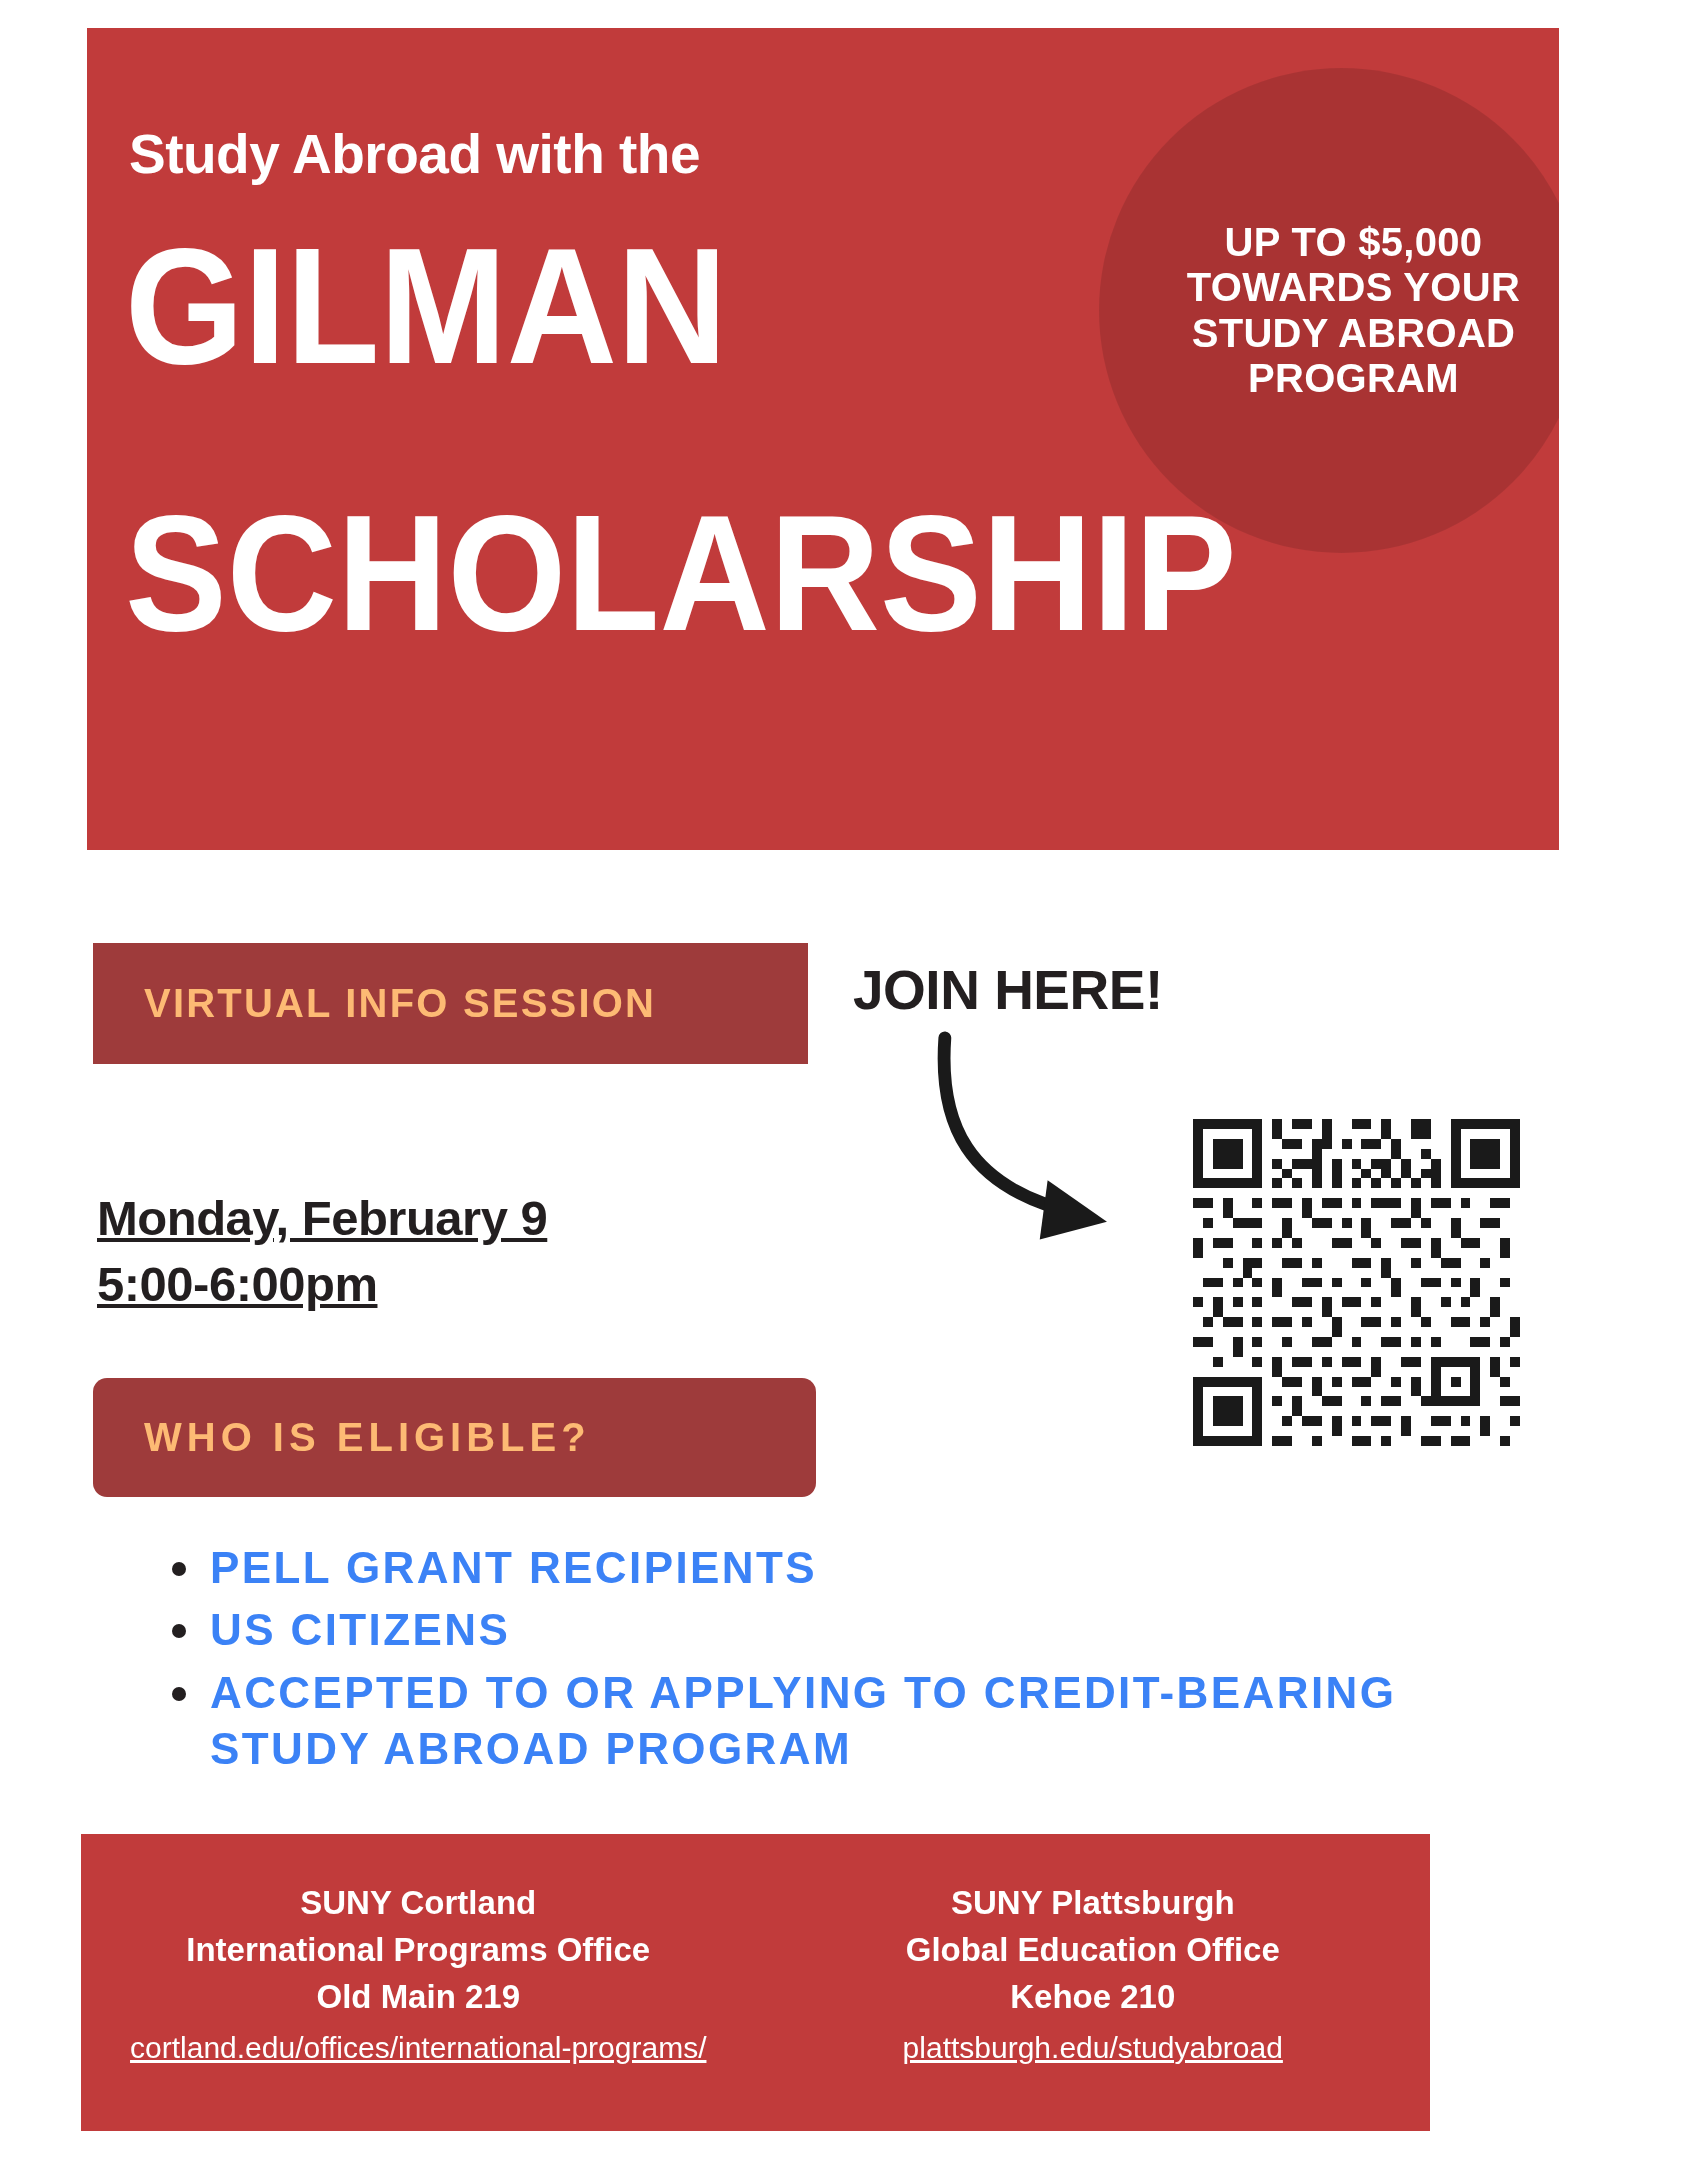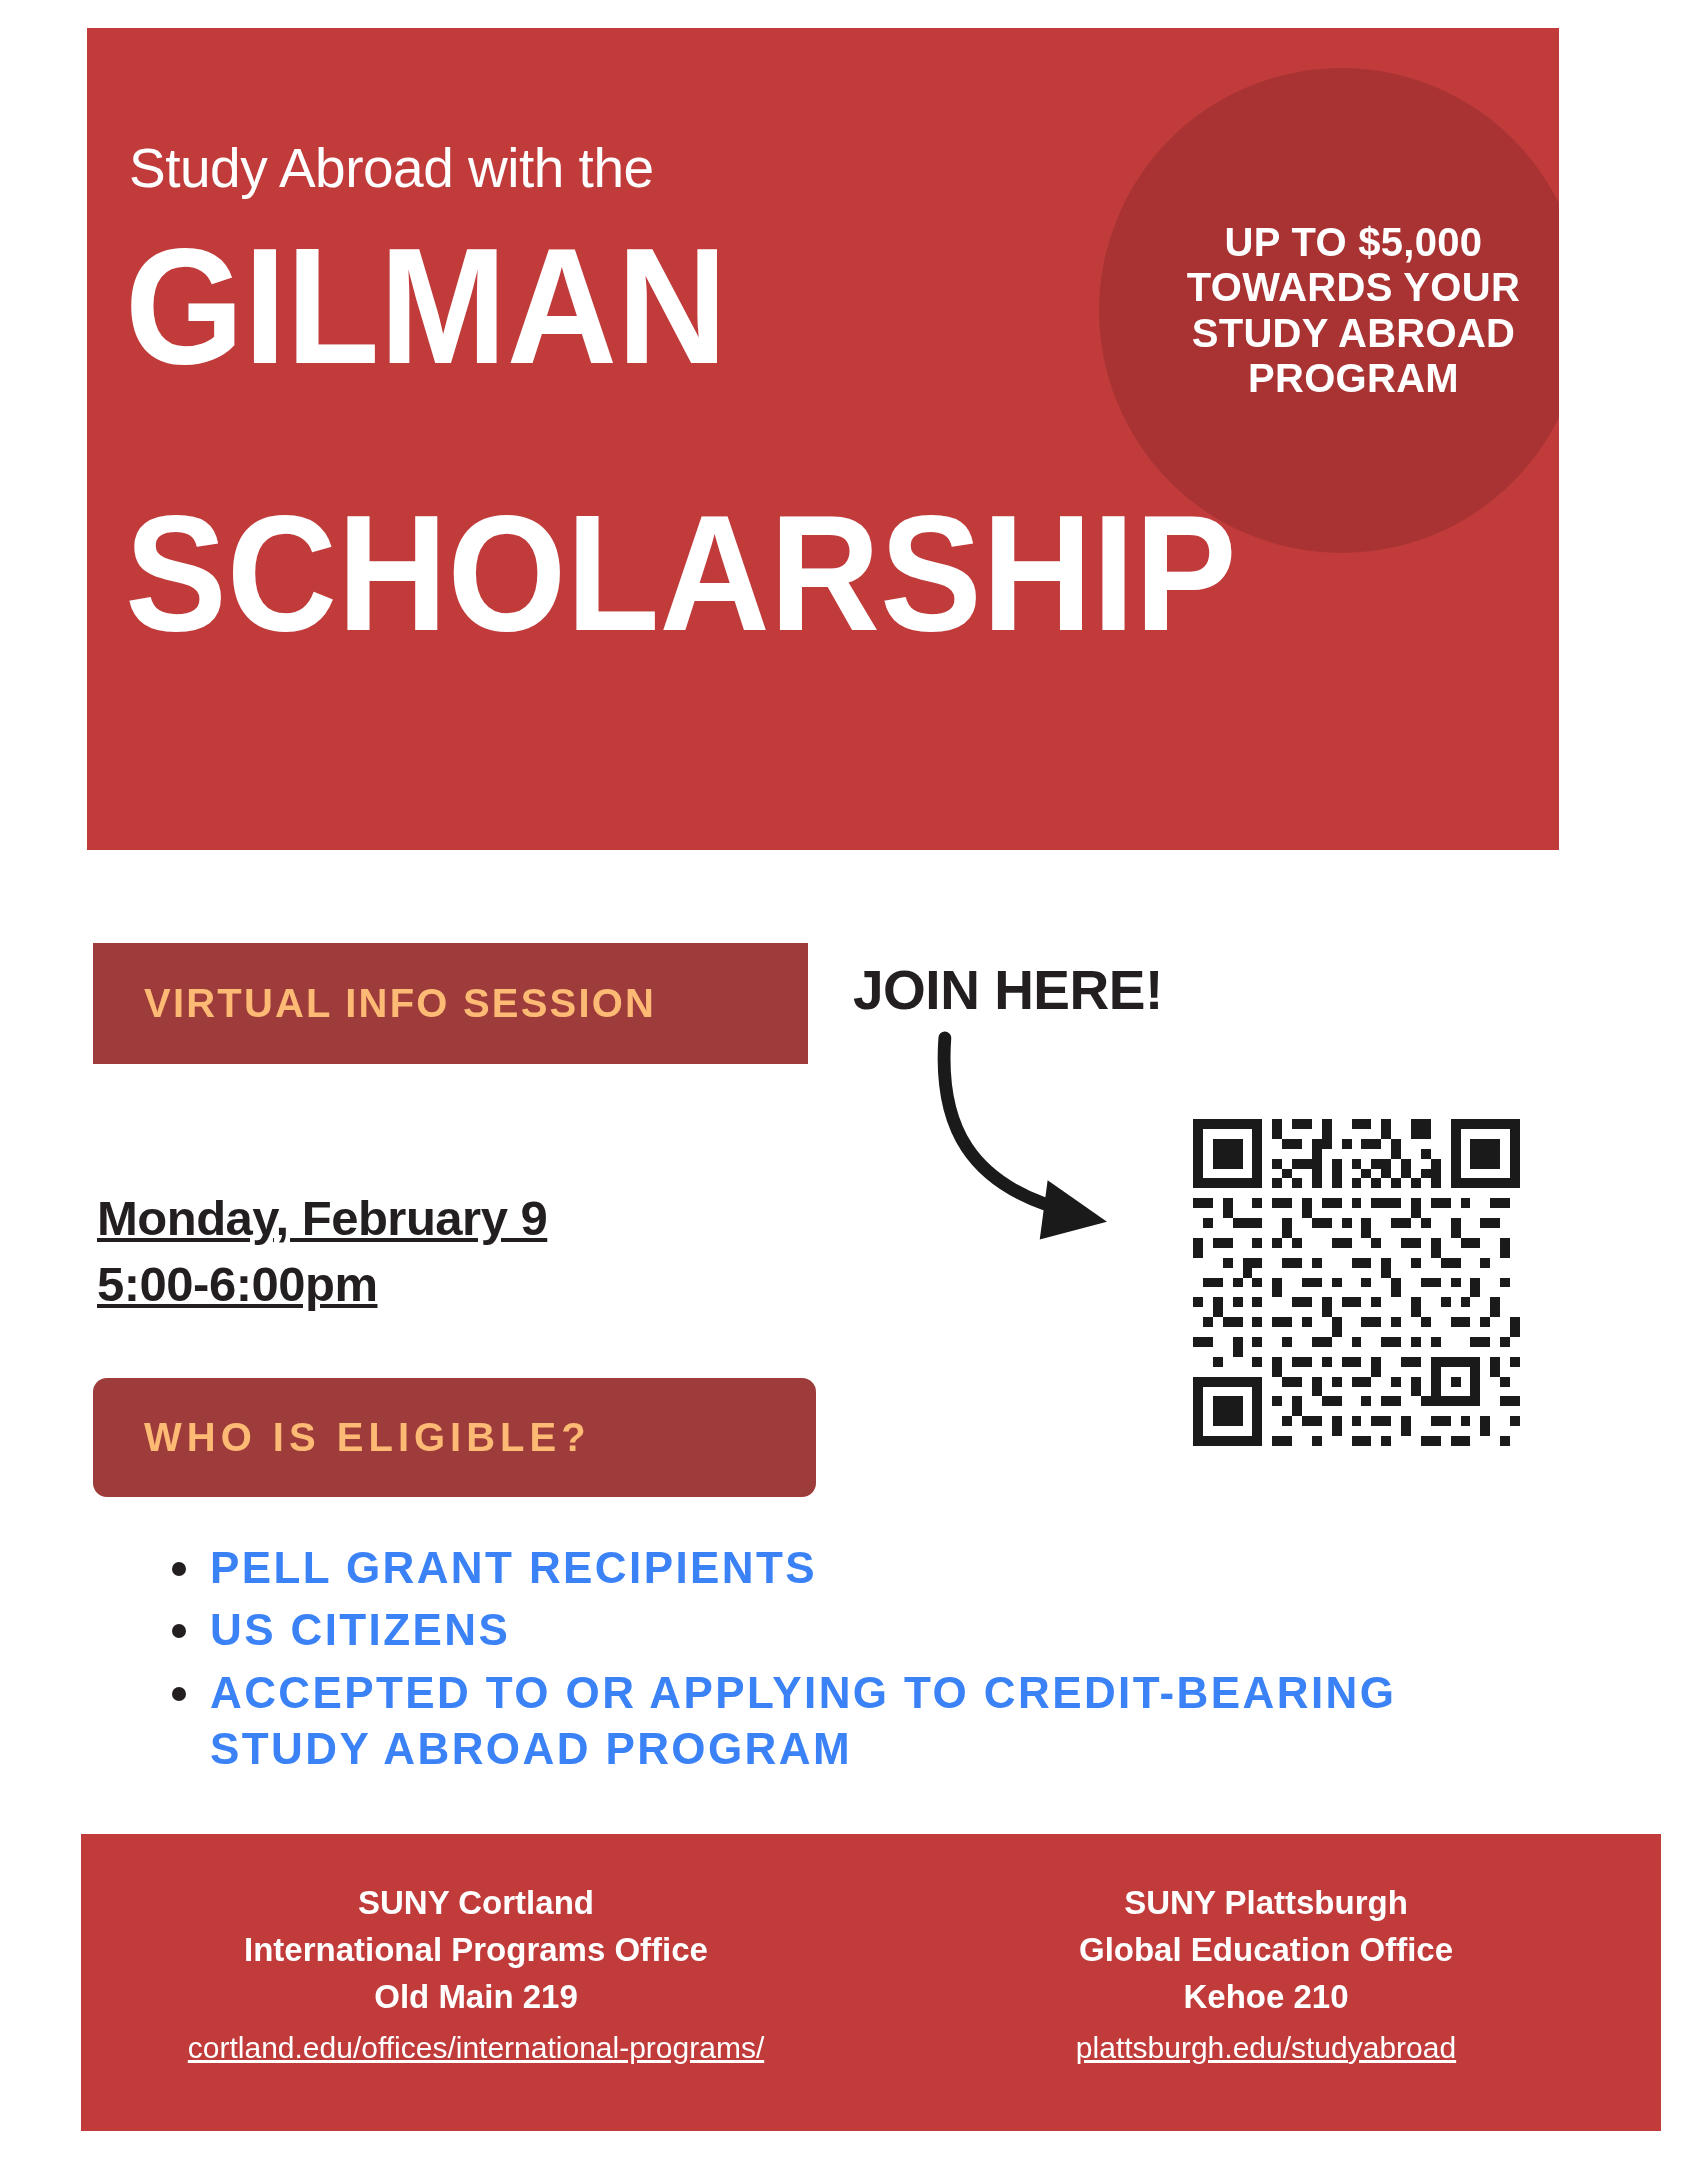--- a/index.html
+++ b/index.html
@@ -56,23 +56,22 @@
     padding-left: 24px;
     box-sizing: border-box;
   }
 
   .header-kicker {
     position: absolute;
     left: 42px;
     top: 94px;
     color: #ffffff;
     font-size: 55px;
-    font-weight: normal;
+    font-weight: bold;
     letter-spacing: -0.5px;
-    margin-top: 14px;
   }
 
   .header-title-1,
   .header-title-2 {
     position: absolute;
     left: 38px;
     color: #ffffff;
     font-family: "Liberation Sans Narrow", "Liberation Sans", sans-serif;
     font-weight: bold;
     font-size: 166px;
@@ -186,21 +185,21 @@
     height: 14px;
     border-radius: 50%;
     background: #231f20;
   }
 
   
   .footer {
     position: absolute;
     left: 81px;
     top: 1834px;
-    width: 1580px;
+    width: 1349px;
     height: 297px;
     background: #c13b3b;
     display: flex;
   }
   .footer-col {
     flex: 1;
     color: #ffffff;
     text-align: center;
     padding-top: 46px;
     box-sizing: border-box;

